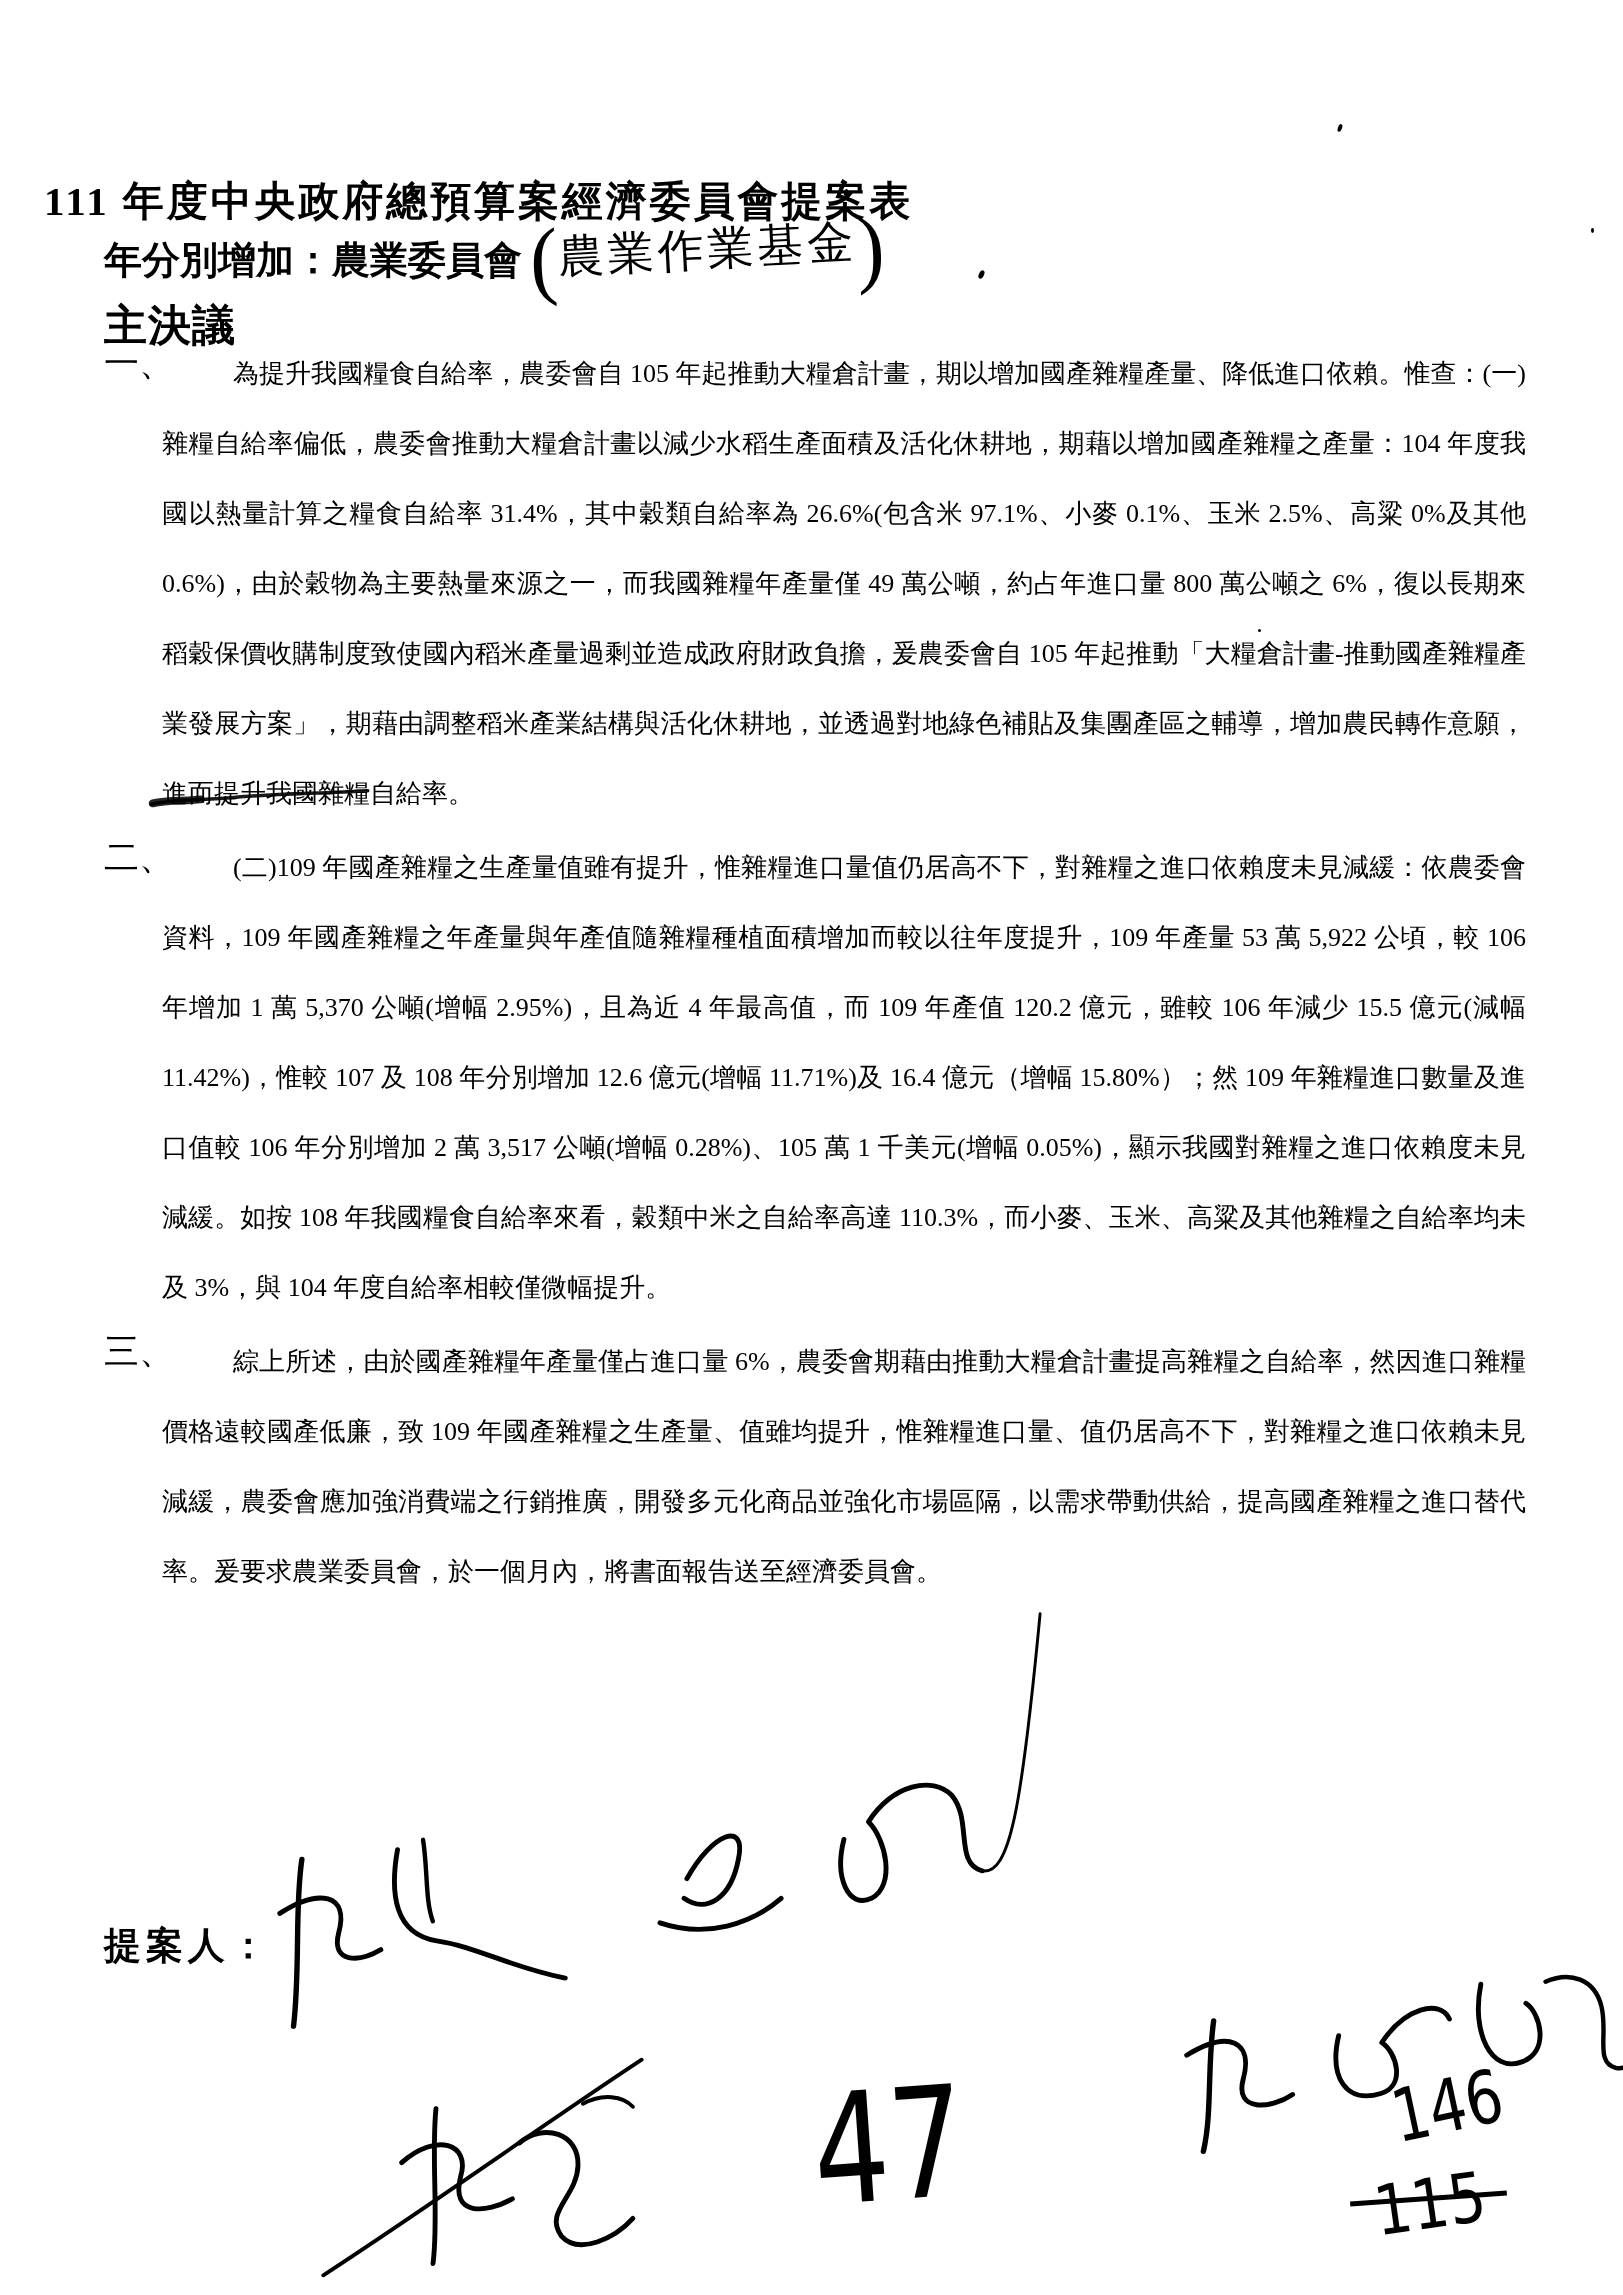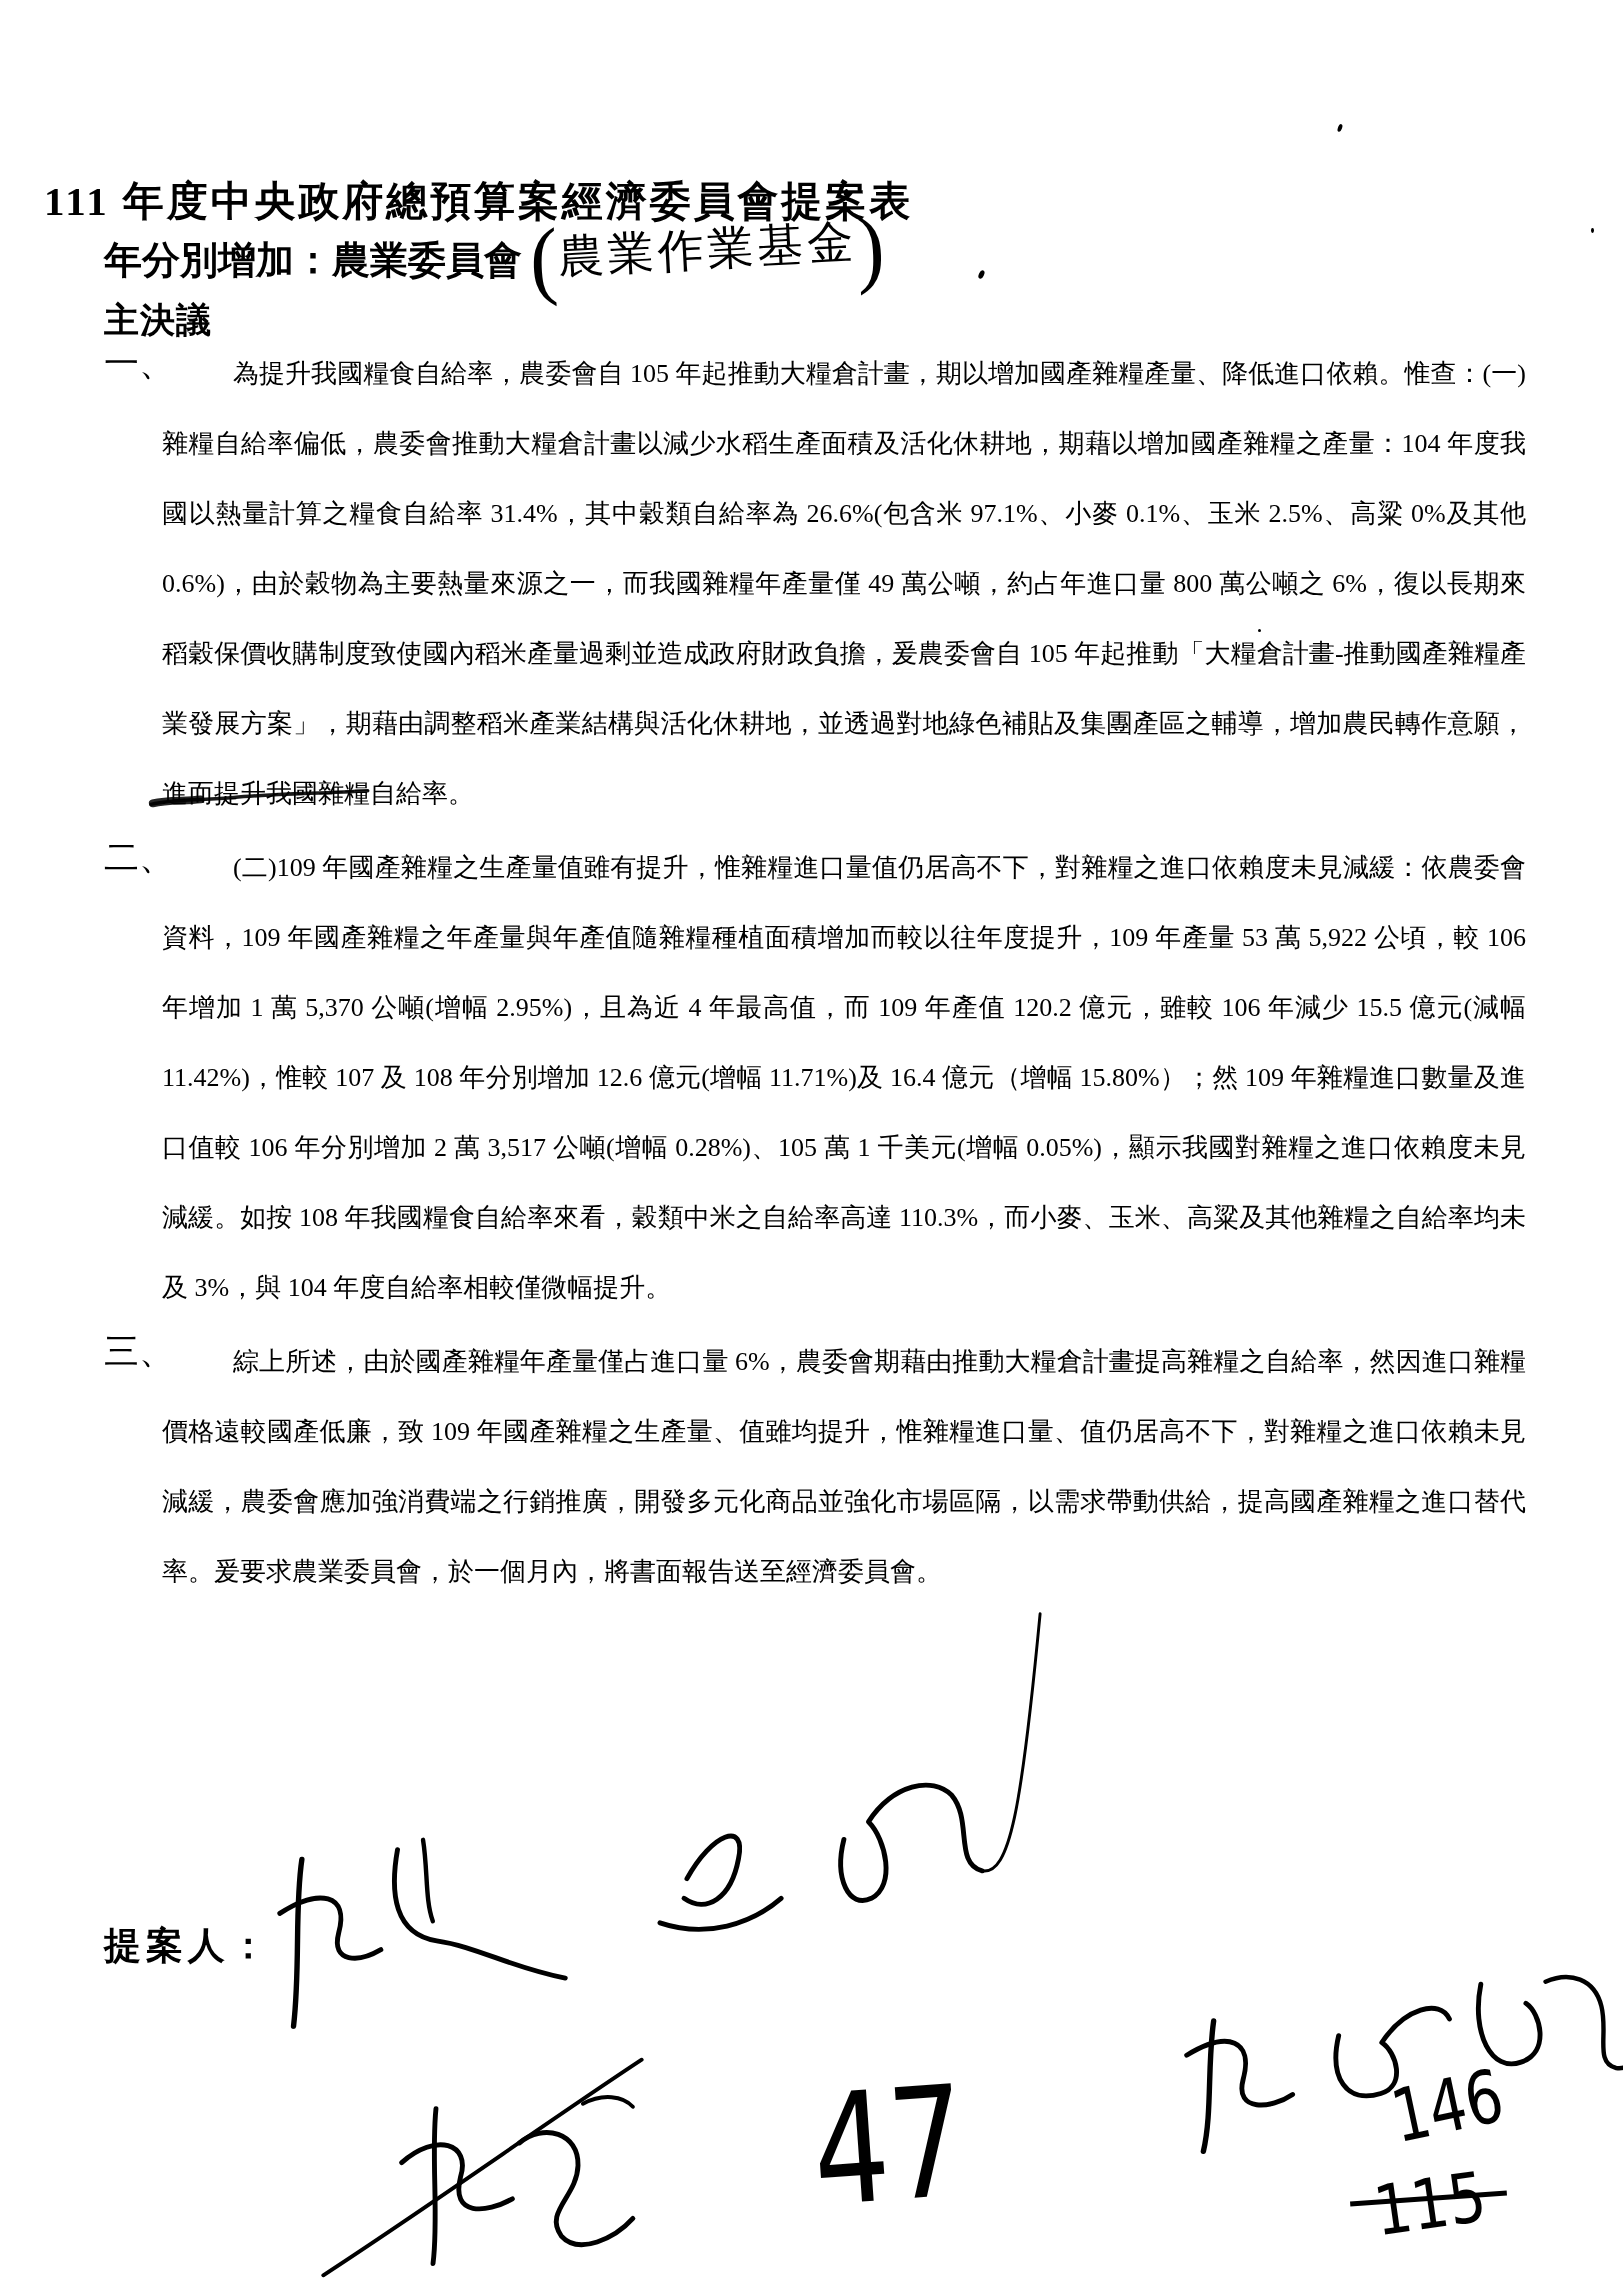--- a/index.html
+++ b/index.html
@@ -60,21 +60,21 @@
     letter-spacing: 3.9px;
     position: relative;
     top: -2px;
     transform: rotate(-1deg);
   }
 
   .heading {
     position: absolute;
     top: 297px;
     left: 104px;
-    font-size: 35px;
+    font-size: 43px;
     font-weight: bold;
     letter-spacing: 1px;
   }
 
   .content {
     position: absolute;
     top: 339px;
     left: 104px;
     width: 1422px;
   }

